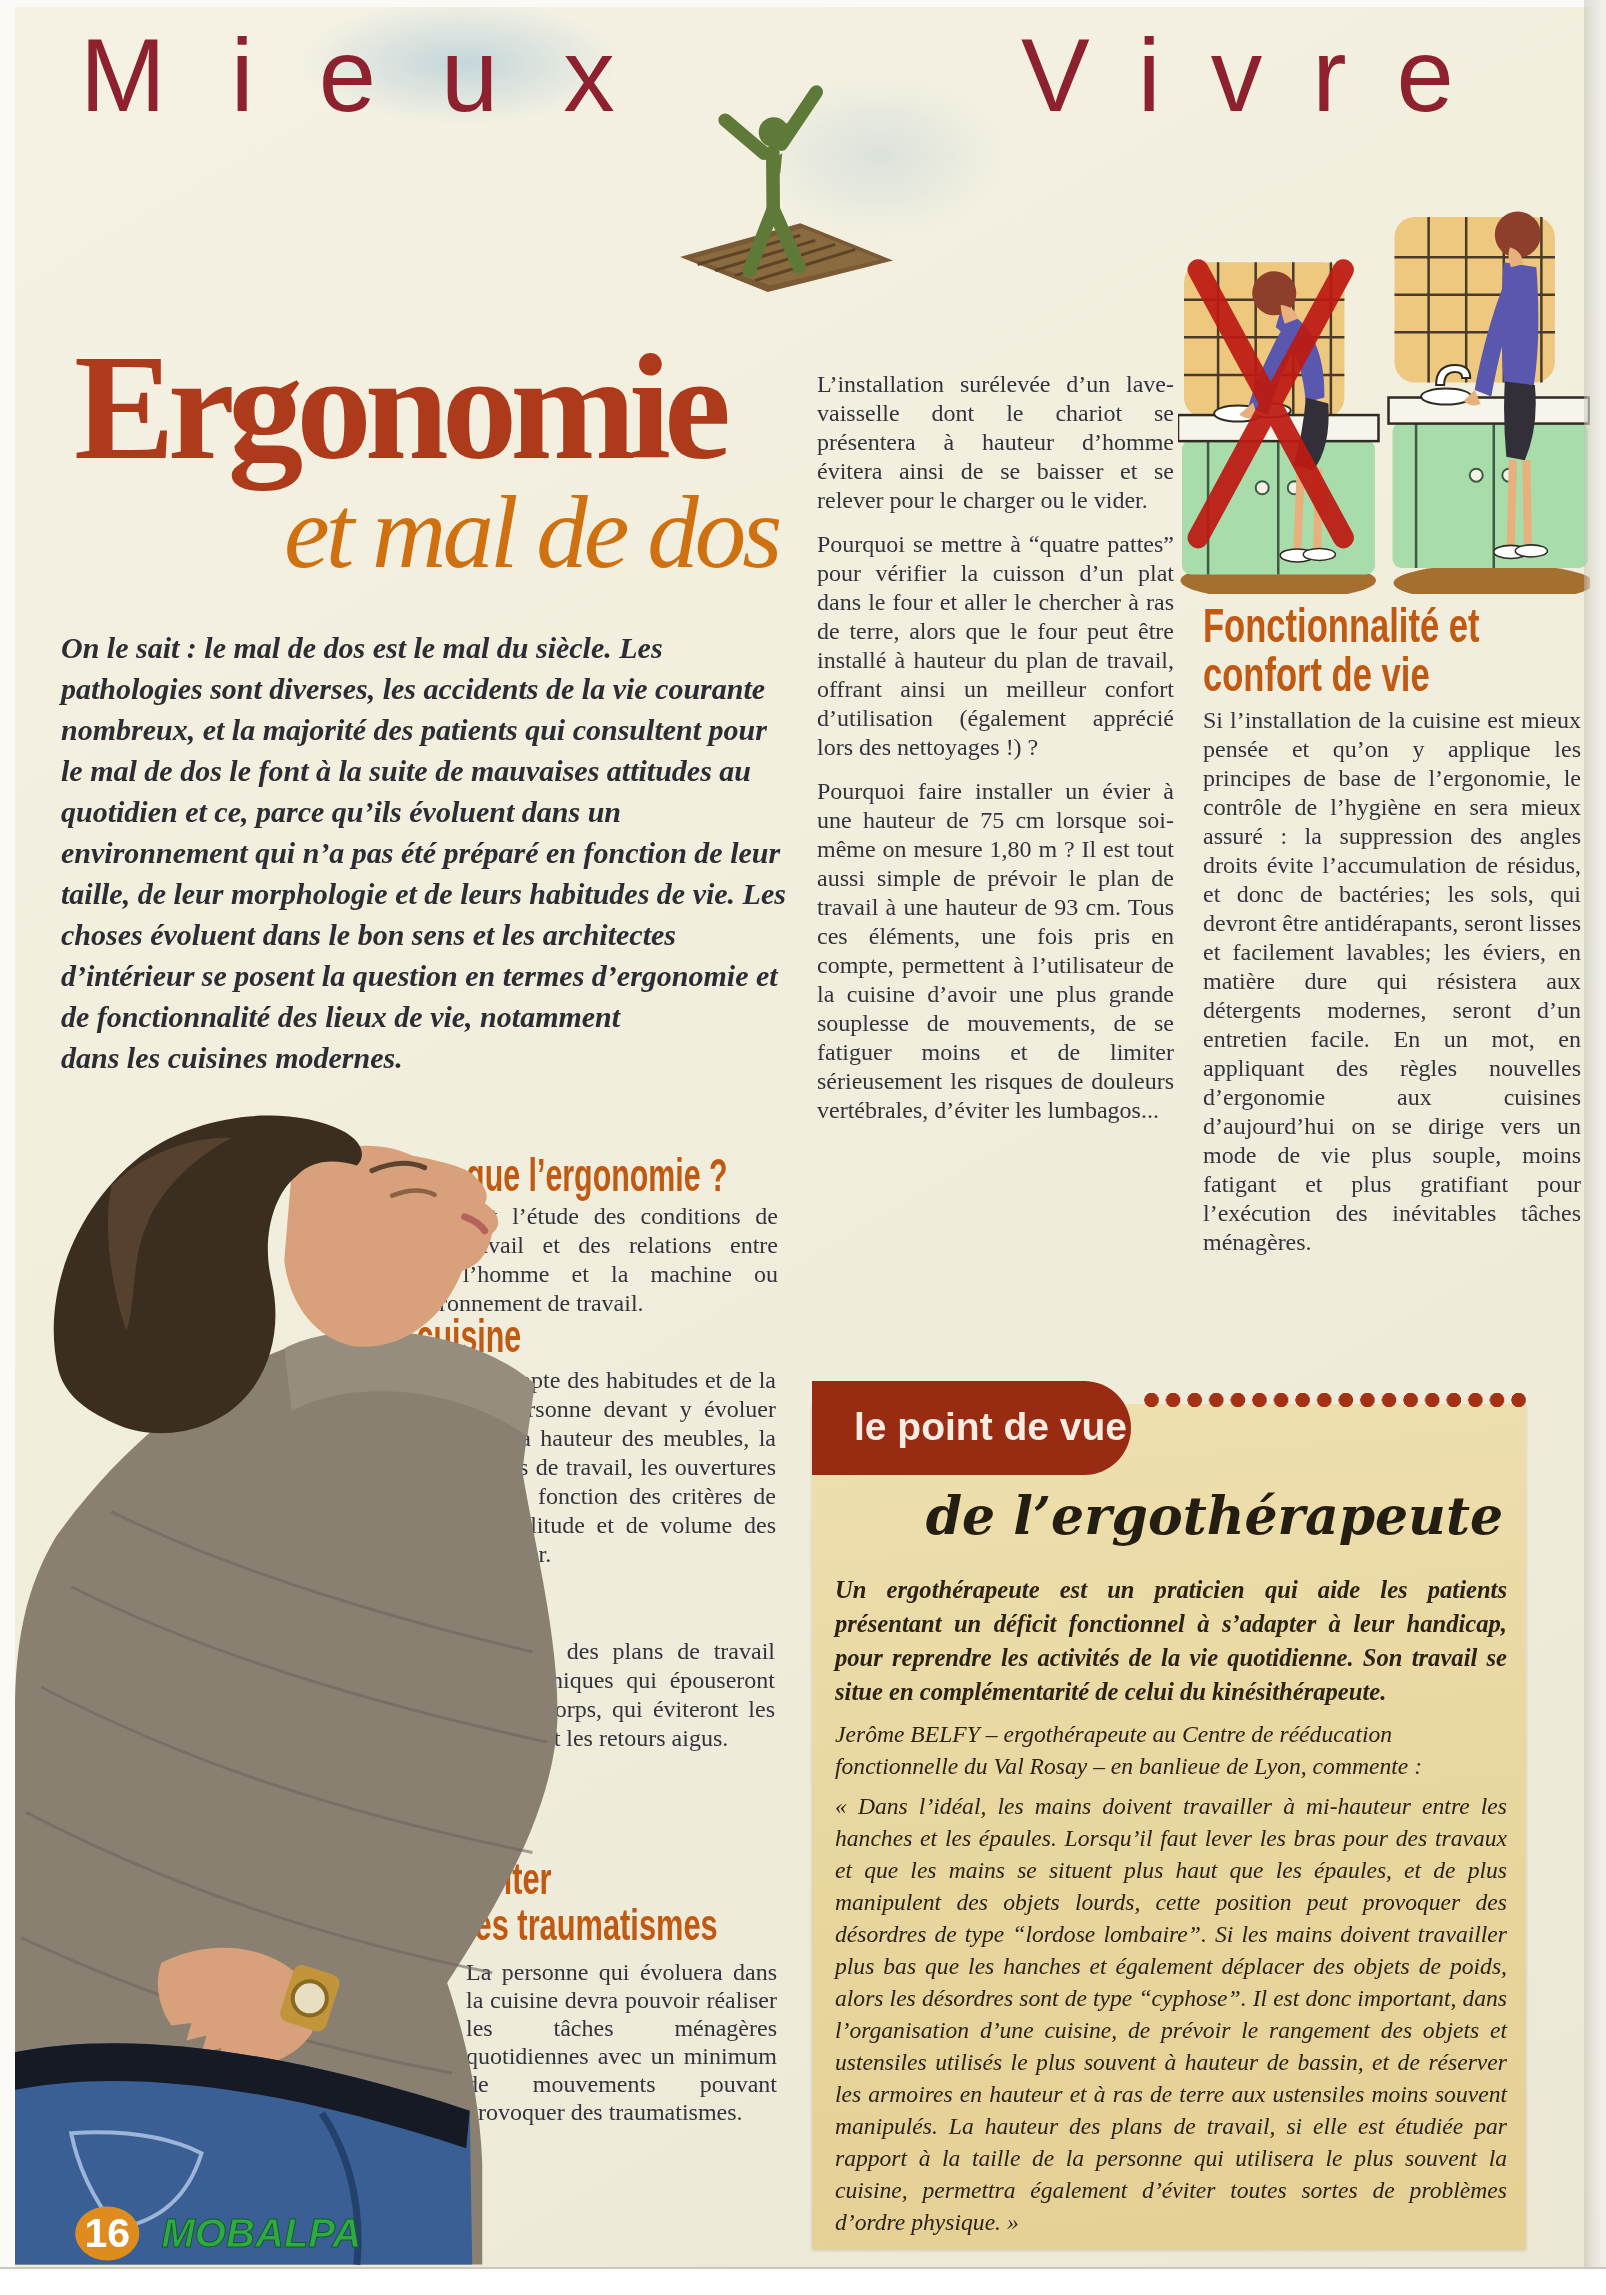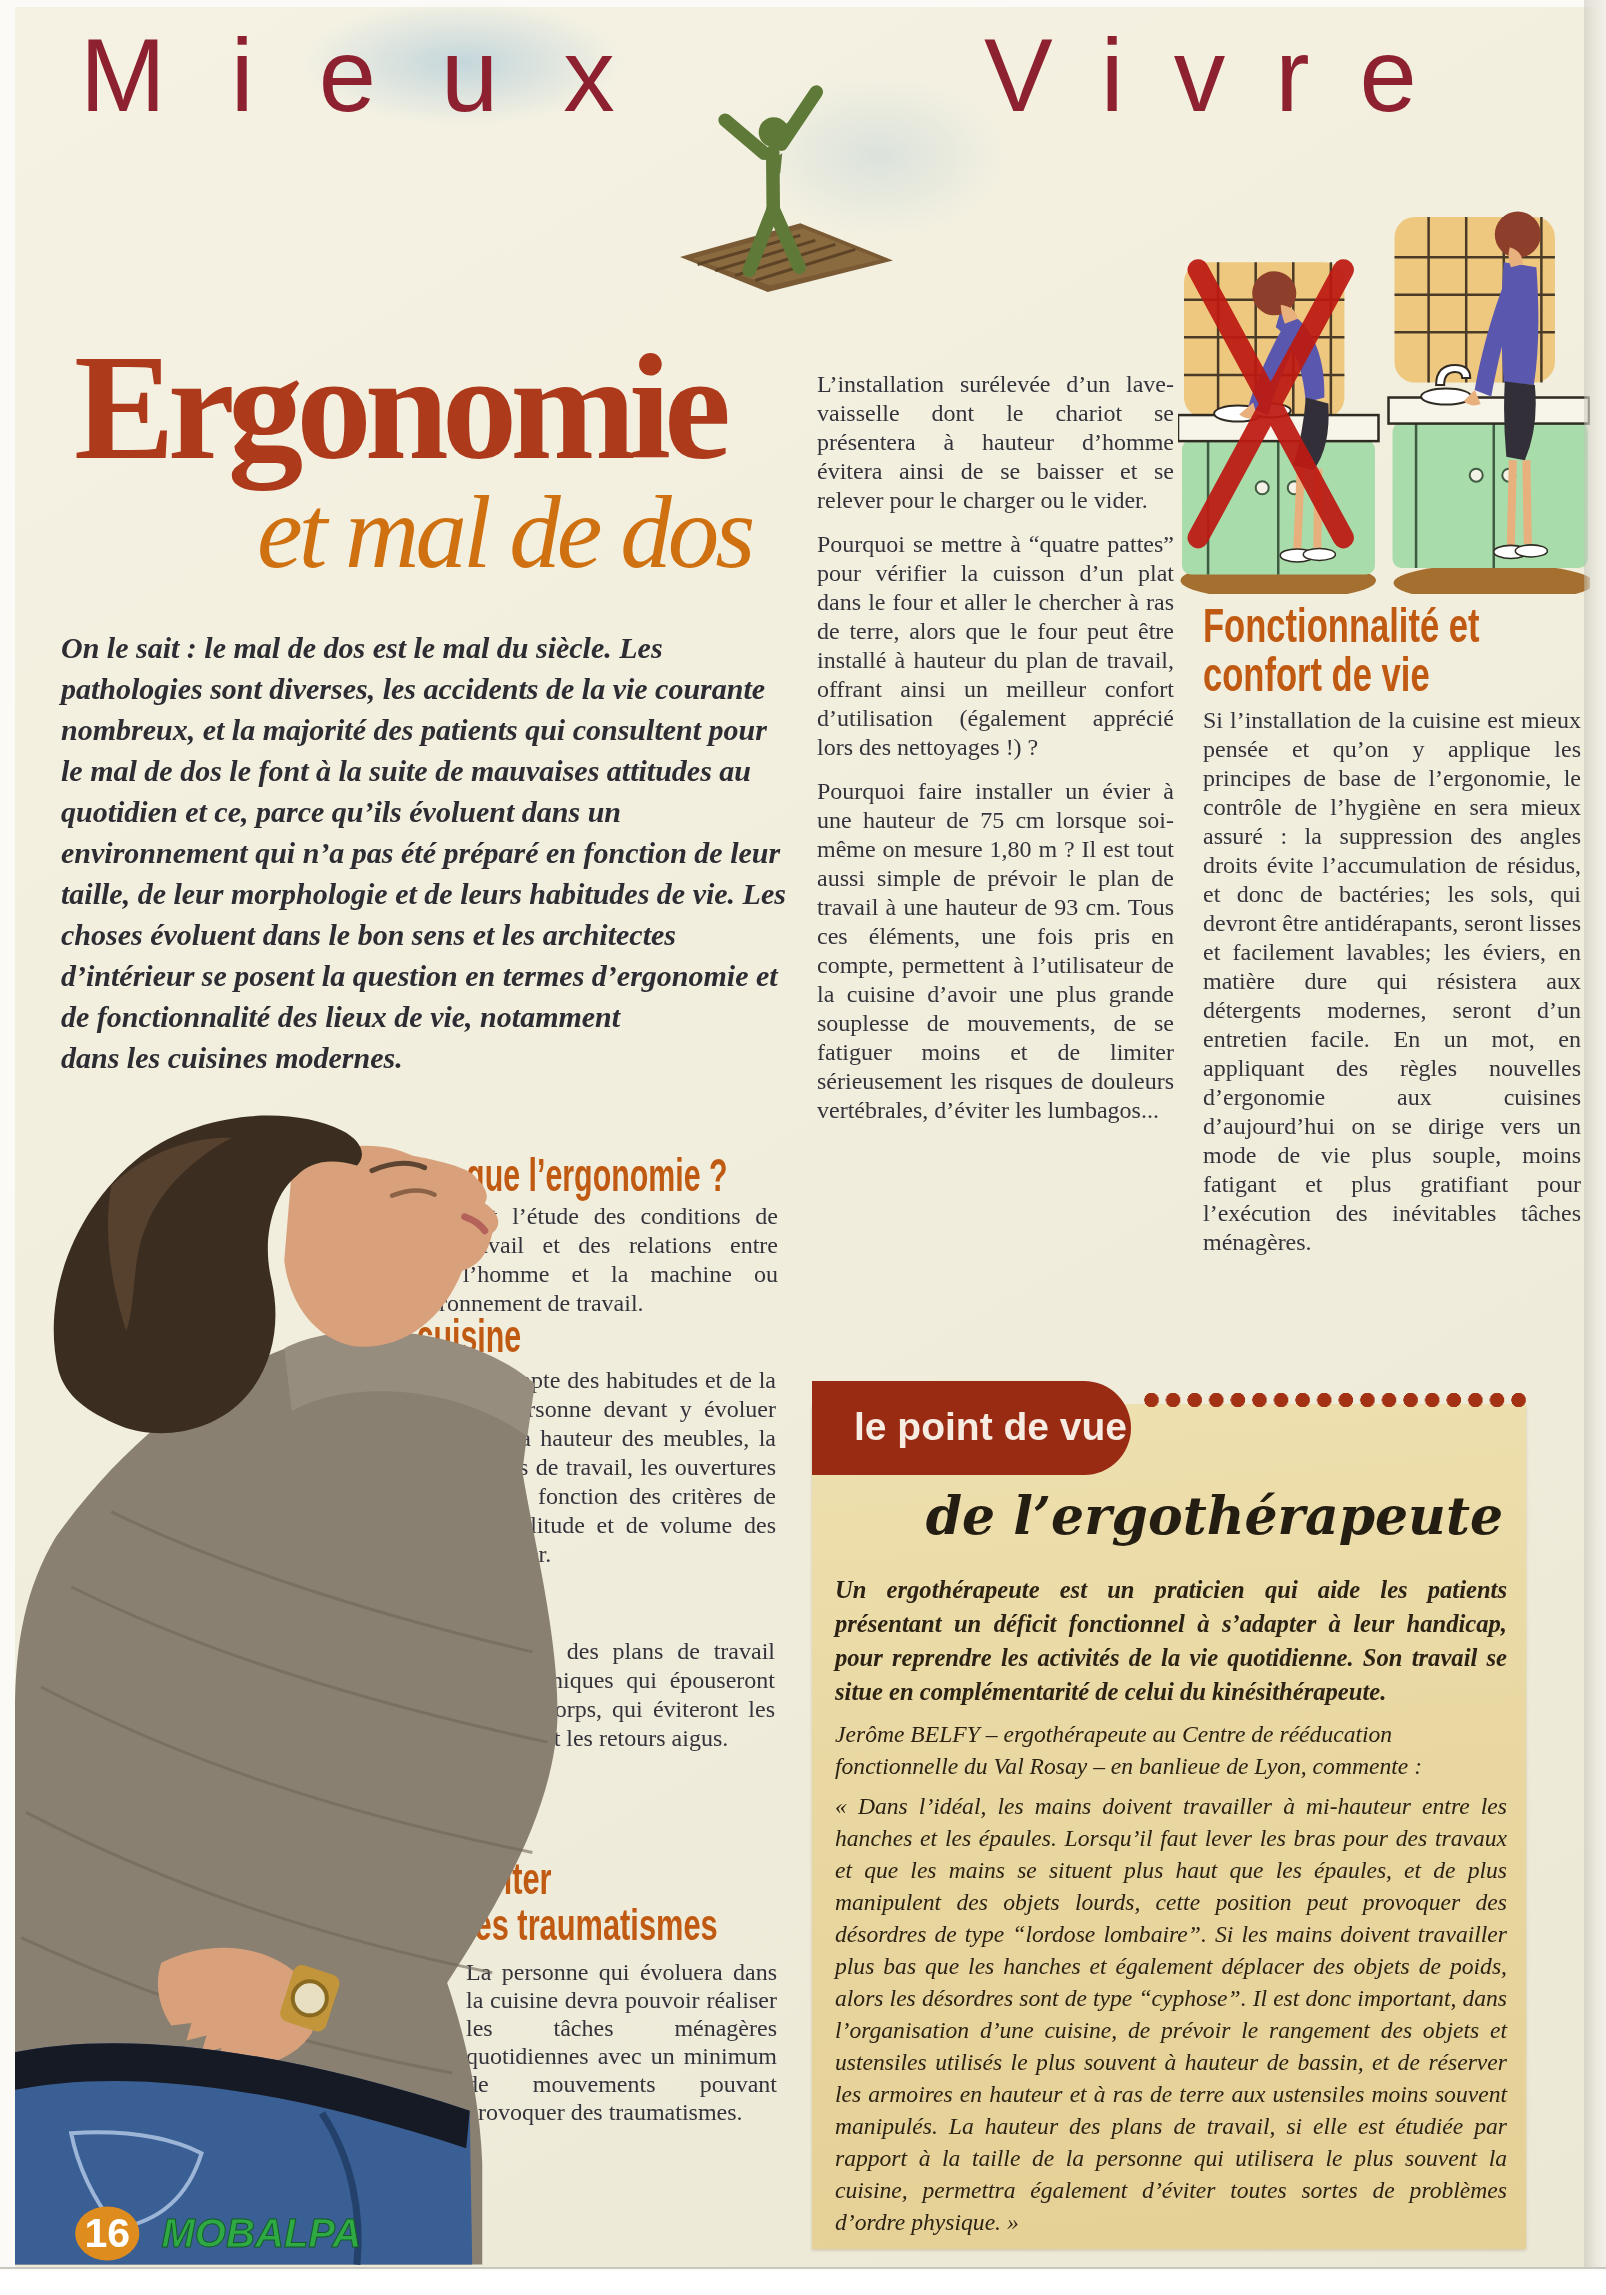--- a/index.html
+++ b/index.html
@@ -14,26 +14,26 @@
   .margin-right{left:1584px;top:0;width:23px;height:2295px;
                 background:linear-gradient(to right,rgba(190,188,178,.45),#ebe9df 55%,#f2f0e8);}
   .sky-smudge{left:301px;top:0;width:321px;height:125px;border-radius:50%;
               background:radial-gradient(closest-side,rgba(164,196,214,.6),rgba(164,196,214,0));}
   .sky-smudge2{left:753px;top:75px;width:251px;height:161px;border-radius:50%;
               background:radial-gradient(closest-side,rgba(175,200,210,.35),rgba(175,200,210,0));}
 
   
   .masthead{font-family:"Liberation Sans",sans-serif;color:#8e2130;font-size:103px;font-weight:400;line-height:1;}
   .mieux{left:80px;top:24px;letter-spacing:65px;}
-  .vivre{left:984px;top:24px;letter-spacing:50px;}
+  .vivre{left:1021px;top:24px;letter-spacing:50px;}
 
   
   .title{left:74px;top:332px;font-family:"Liberation Serif",serif;font-weight:bold;
          font-size:151px;line-height:1;color:#ad3b1b;letter-spacing:-7px;}
-  .subtitle{left:257px;top:478px;font-family:"Liberation Serif",serif;font-style:italic;
+  .subtitle{left:284px;top:478px;font-family:"Liberation Serif",serif;font-style:italic;
             font-size:103px;line-height:1.05;color:#cf7110;letter-spacing:-4px;}
 
   .intro{left:61px;top:627px;width:730px;color:#2d2c33;
          font-size:30px;line-height:41px;font-weight:bold;font-style:italic;}
   .intro .last{}
 
   
   .h-orange{font-family:"Liberation Sans",sans-serif;font-weight:bold;color:#c05a12;
             transform-origin:left top;white-space:nowrap;}
 

